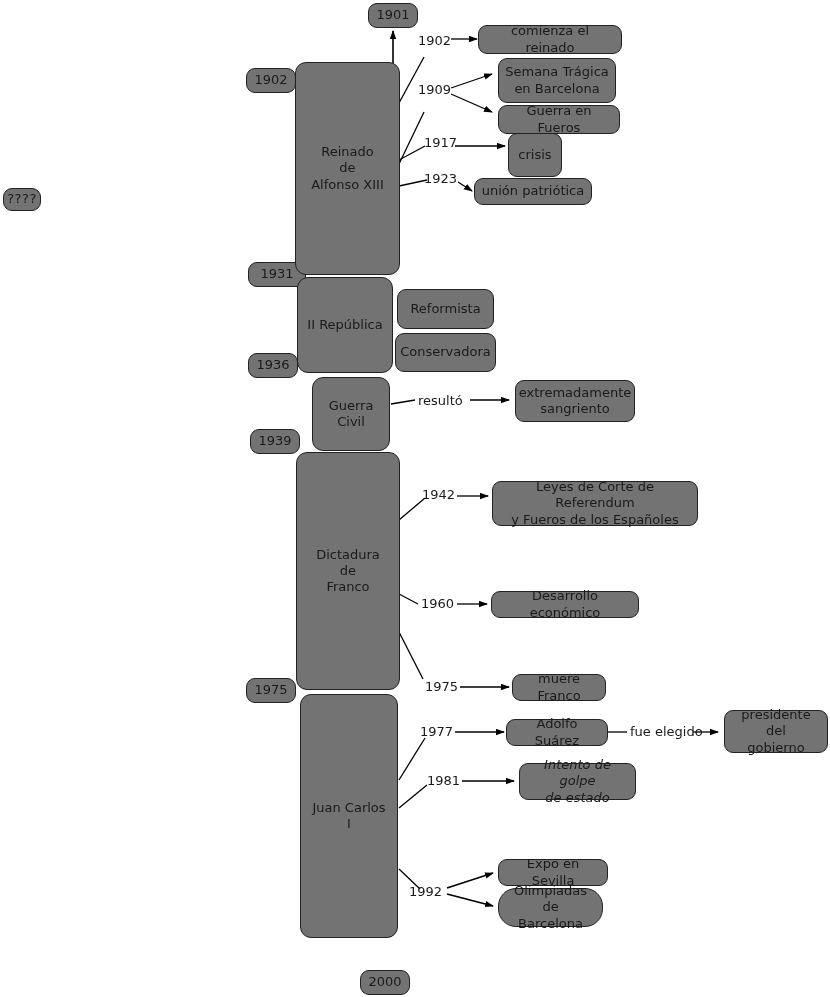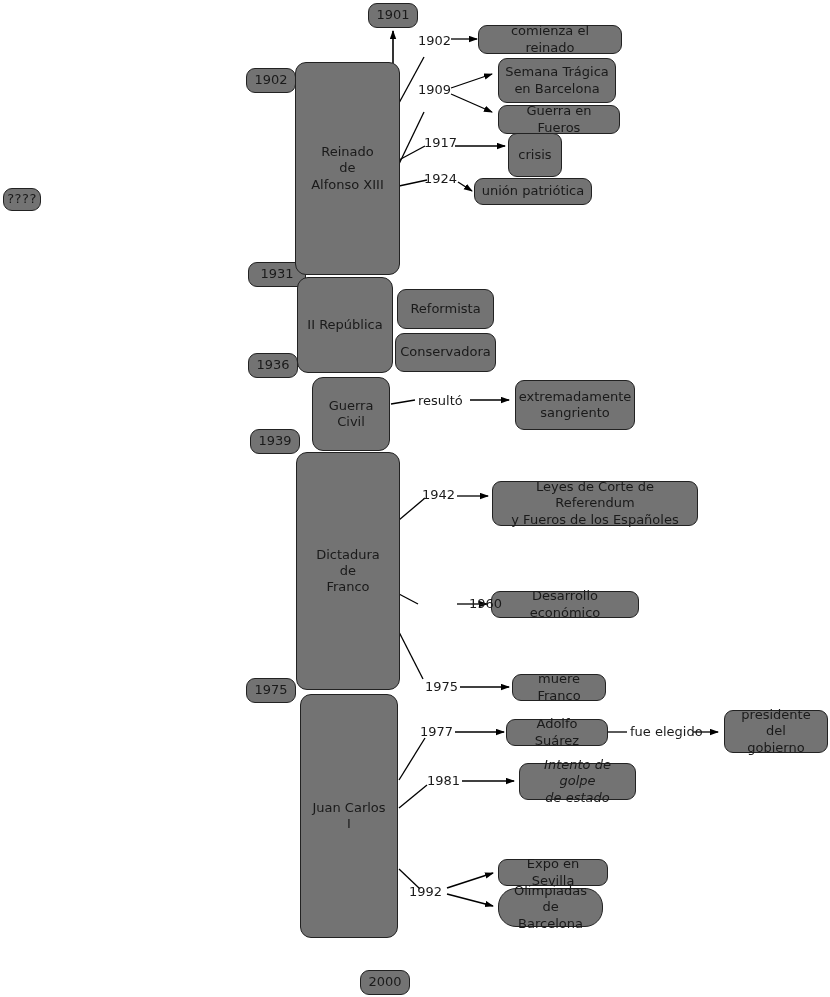--- a/index.html
+++ b/index.html
@@ -144,44 +144,44 @@
   <div class="node" style="left:478px; top:25px; width:144px; height:29px;">comienza el reinado</div>
   <div class="node" style="left:498px; top:58px; width:118px; height:45px;">Semana Trágica
 en Barcelona</div>
   <div class="node" style="left:498px; top:105px; width:122px; height:29px;">Guerra en Fueros</div>
   <div class="node" style="left:508px; top:133px; width:54px; height:44px;">crisis</div>
   <div class="node" style="left:474px; top:178px; width:118px; height:27px;">unión patriótica</div>
 
   <div class="node" style="left:397px; top:289px; width:97px; height:40px;">Reformista</div>
   <div class="node" style="left:395px; top:333px; width:101px; height:39px;">Conservadora</div>
 
-  <div class="node" style="left:515px; top:380px; width:120px; height:50px;">extremadamente
+  <div class="node" style="left:515px; top:380px; width:120px; height:42px;">extremadamente
 sangriento</div>
 
   <div class="node" style="left:492px; top:481px; width:206px; height:45px;">Leyes de Corte de Referendum
 y Fueros de los Españoles</div>
   <div class="node" style="left:491px; top:591px; width:148px; height:27px;">Desarrollo económico</div>
   <div class="node" style="left:512px; top:674px; width:94px; height:27px;">muere Franco</div>
 
   <div class="node" style="left:506px; top:719px; width:102px; height:27px;">Adolfo Suárez</div>
   <div class="node" style="left:724px; top:710px; width:104px; height:43px;">presidente del
 gobierno</div>
   <div class="node" style="left:519px; top:763px; width:117px; height:37px;font-style:italic;">Intento de golpe
 de estado</div>
 
   <div class="node" style="left:498px; top:859px; width:110px; height:27px;">Expo en Sevilla</div>
   <div class="node" style="left:498px; top:888px; width:105px; height:39px;border-radius:18px;">Olimpiadas de
 Barcelona</div>
 
   <div class="edge-label" style="left:418px; top:34px;">1902</div>
   <div class="edge-label" style="left:418px; top:83px;">1909</div>
   <div class="edge-label" style="left:424px; top:136px;">1917</div>
-  <div class="edge-label" style="left:424px; top:172px;">1924</div>
+  <div class="edge-label" style="left:424px; top:172px;">1923</div>
   <div class="edge-label" style="left:418px; top:394px;">resultó</div>
   <div class="edge-label" style="left:422px; top:488px;">1942</div>
-  <div class="edge-label" style="left:421px; top:597px;margin-left:48px;">1960</div>
+  <div class="edge-label" style="left:421px; top:597px;">1960</div>
   <div class="edge-label" style="left:425px; top:680px;">1975</div>
   <div class="edge-label" style="left:420px; top:725px;">1977</div>
   <div class="edge-label" style="left:427px; top:774px;">1981</div>
   <div class="edge-label" style="left:409px; top:885px;">1992</div>
   <div class="edge-label" style="left:630px; top:725px;">fue elegido</div>
 
 </div>
 
 </body></html>

